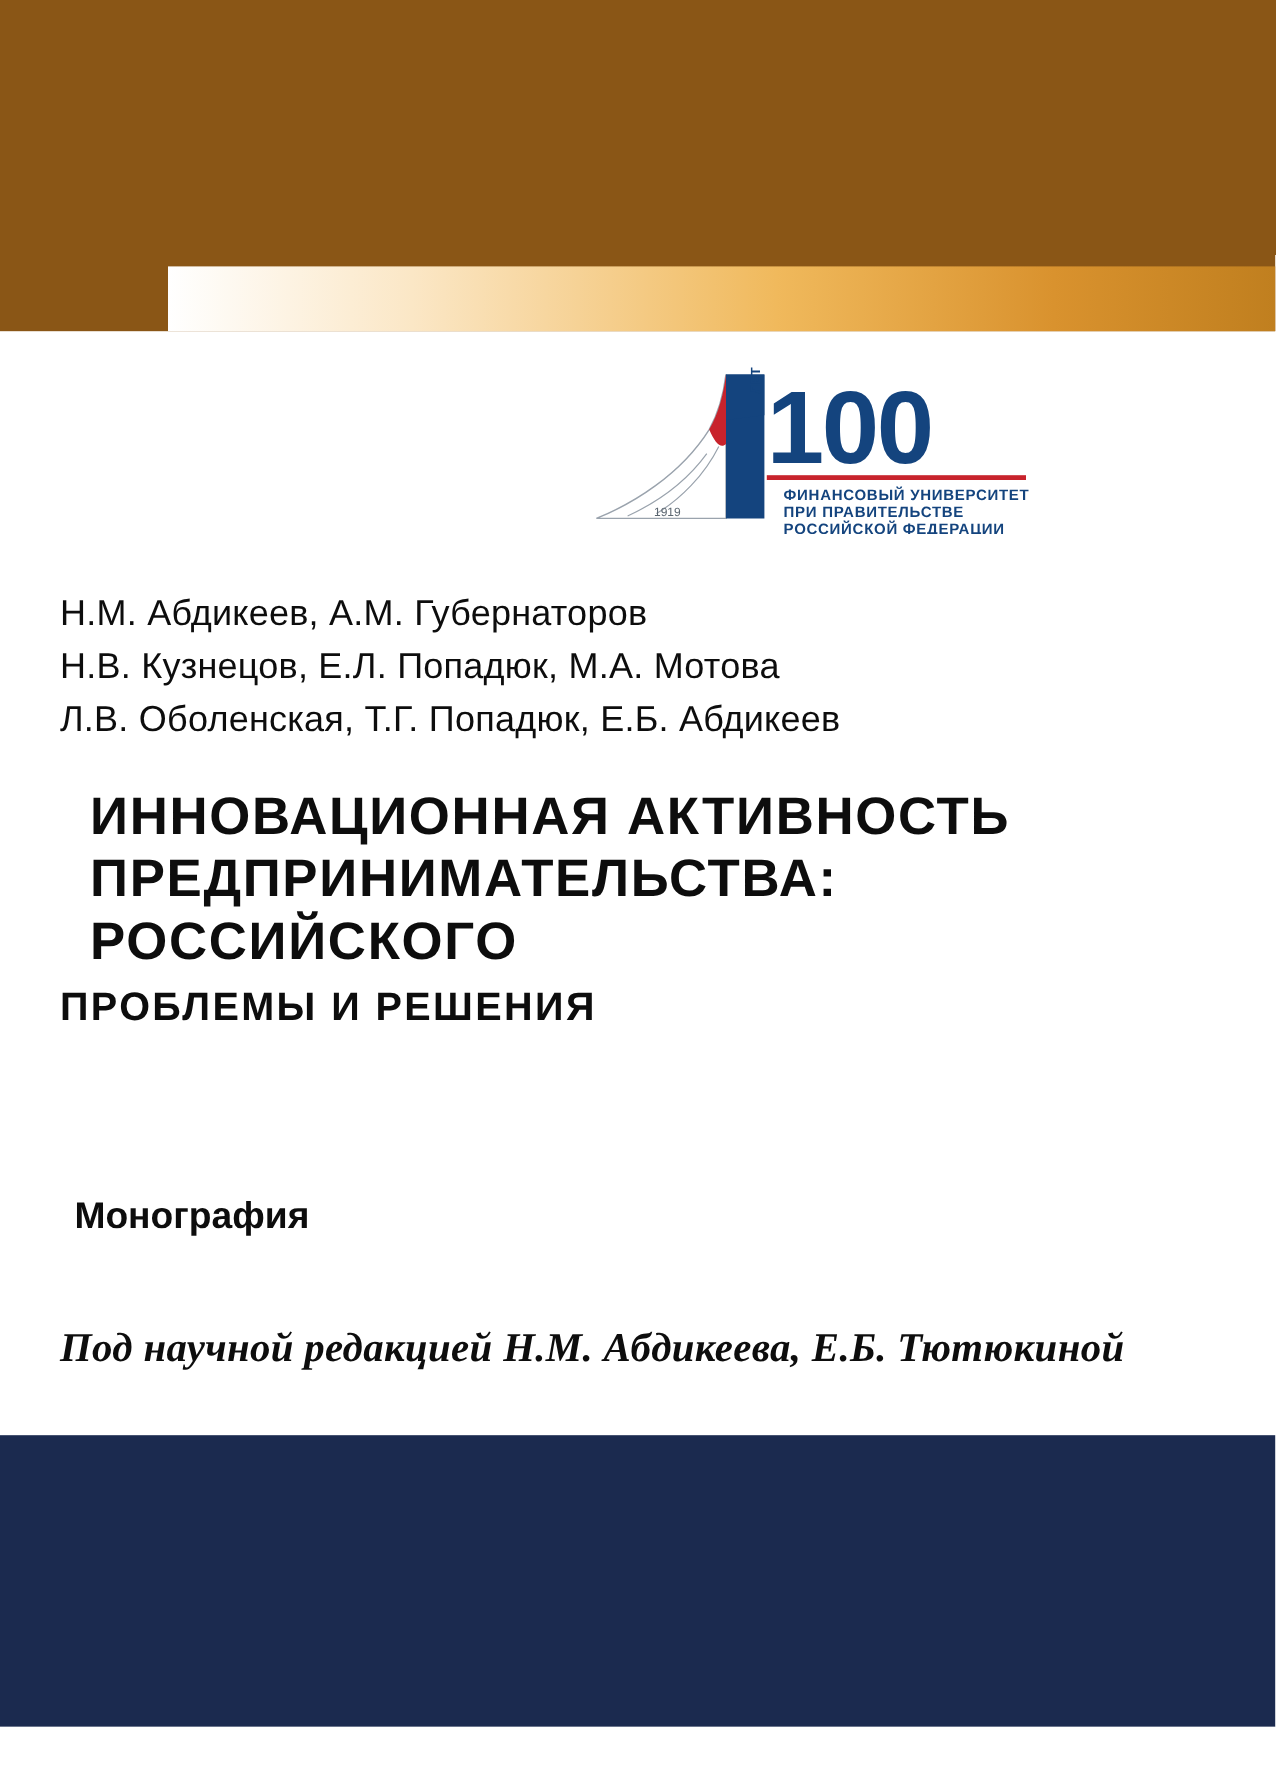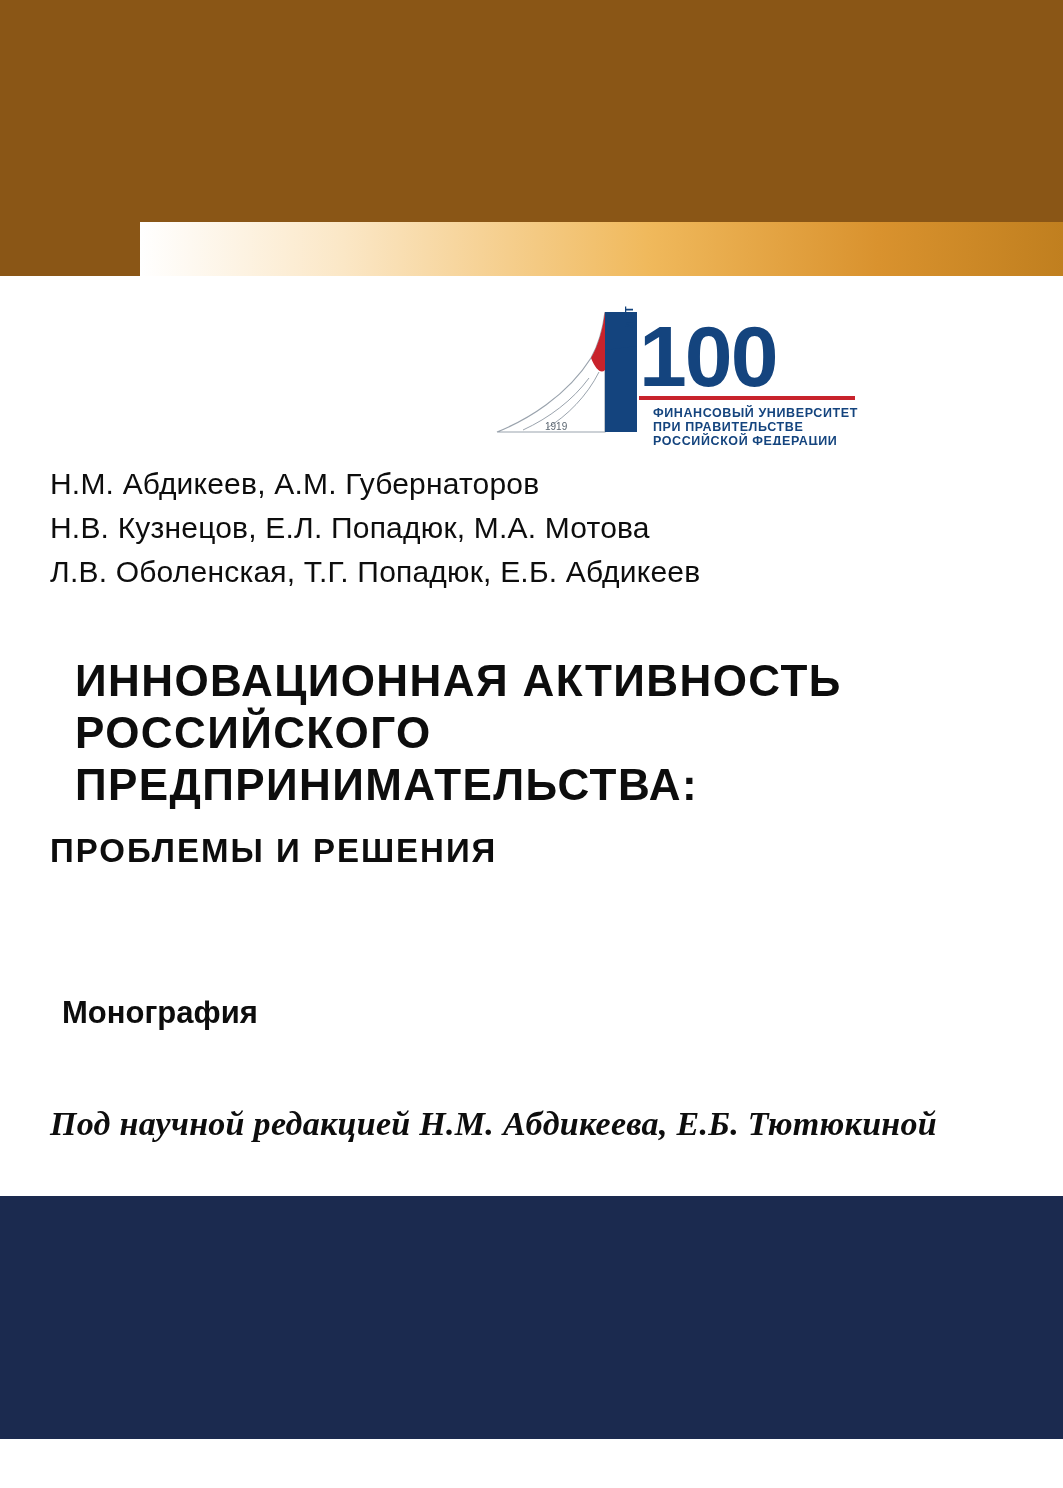--- a/index.html
+++ b/index.html
@@ -43,21 +43,21 @@
     top: 300px;
     width: 380px;
     height: 145px;
   }
   .emblem svg { display: block; }
 
   
   .authors {
     position: absolute;
     left: 50px;
-    top: 462px;
+    top: 490px;
     width: 960px;
   }
   .authors .line {
     font-size: 30px;
     line-height: 44px;
     color: #0d0d0d;
     letter-spacing: 0.2px;
     white-space: nowrap;
   }
 
@@ -72,21 +72,21 @@
     font-size: 44px;
     font-weight: bold;
     line-height: 52px;
     color: #0d0d0d;
     letter-spacing: 1.4px;
     text-transform: uppercase;
     margin-left: 25px;
   }
   .title-main .tl { display: block; }
   .title-sub {
-    margin-top: 20px;
+    margin-top: 8px;
     font-size: 33px;
     font-weight: bold;
     line-height: 40px;
     letter-spacing: 2px;
     color: #0d0d0d;
     text-transform: uppercase;
   }
   .monograph {
     position: absolute;
     left: 50px;
@@ -162,22 +162,22 @@
 
   <div class="authors">
     <div class="line">Н.М. Абдикеев, А.М. Губернаторов</div>
     <div class="line">Н.В. Кузнецов, Е.Л. Попадюк, М.А. Мотова</div>
     <div class="line">Л.В. Оболенская, Т.Г. Попадюк, Е.Б. Абдикеев</div>
   </div>
 
   <div class="title-block">
     <div class="title-main">
       <span class="tl">ИННОВАЦИОННАЯ АКТИВНОСТЬ</span>
+      <span class="tl">ПРЕДПРИНИМАТЕЛЬСТВА:</span>
       <span class="tl">РОССИЙСКОГО</span>
-      <span class="tl">ПРЕДПРИНИМАТЕЛЬСТВА:</span>
     </div>
     <div class="title-sub">ПРОБЛЕМЫ И РЕШЕНИЯ</div>
   </div>
 
   <div class="monograph">Монография</div>
 
   <div class="editors">Под научной редакцией  Н.М. Абдикеева, Е.Б. Тютюкиной</div>
 
   <div class="bottom-band">
     

